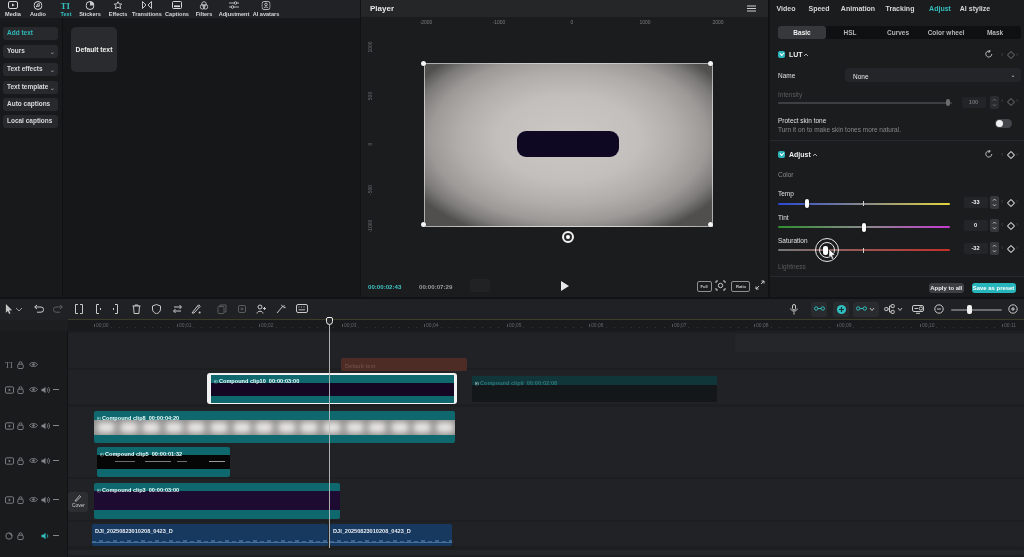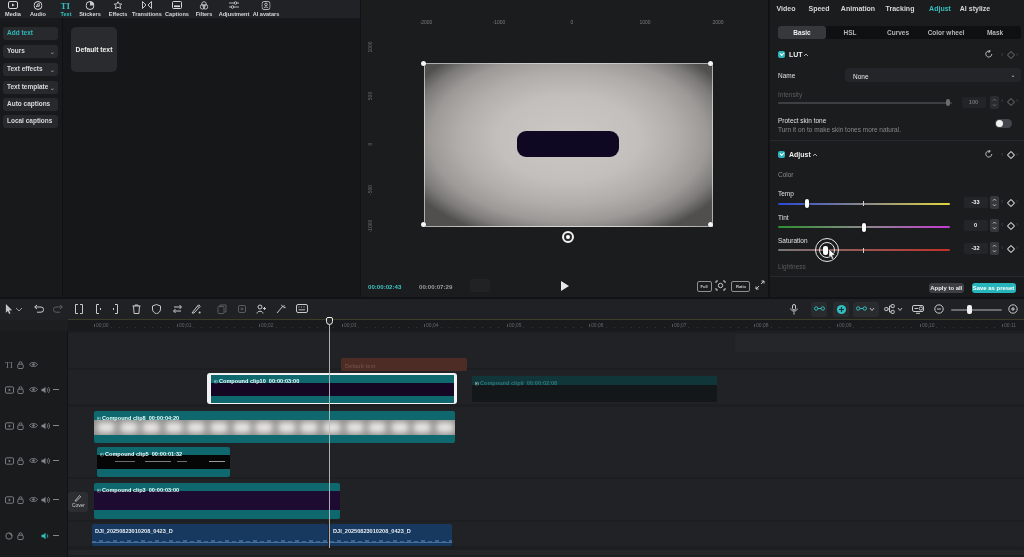--- a/index.html
+++ b/index.html
@@ -193,20 +193,30 @@
         <div class="side-pill" style="top: 62.5px;"><span style="">Text template</span><span class="chev">⌄</span></div>
         <div class="side-pill" style="top: 80px;"><span style="">Auto captions</span></div>
         <div class="side-pill" style="top: 97px;"><span style="">Local captions</span></div>
       </div>
     <div id="deftext-card">
         <span>Default text</span>
       </div>
   </div>
 
   <div id="player">
+    <div class="hdr">
+        <span class="title">Player</span>
+      <svg class="abs" style="right:12px;top:5px" width="9" height="7" viewBox="0 0 9 7">
+        <g stroke="#cfcfcf" stroke-width="1">
+            <line x1="0" y1="1" x2="9" y2="1"></line>
+            <line x1="0" y1="3.5" x2="9" y2="3.5"></line>
+            <line x1="0" y1="6" x2="9" y2="6"></line>
+          </g>
+      </svg>
+    </div>
     <div class="rulerh">
         <span class="rlbl" style="left: 46px;">-2000</span>
         <span class="rlbl" style="left: 119px;">-1000</span>
         <span class="rlbl" style="left: 192px;">0</span>
         <span class="rlbl" style="left: 265px;">1000</span>
         <span class="rlbl" style="left: 338px;">2000</span>
       </div>
     <div class="rulerv">
         <span class="rlblv" style="top: 21px;">1000</span>
         <span class="rlblv" style="top: 70px;">500</span>

